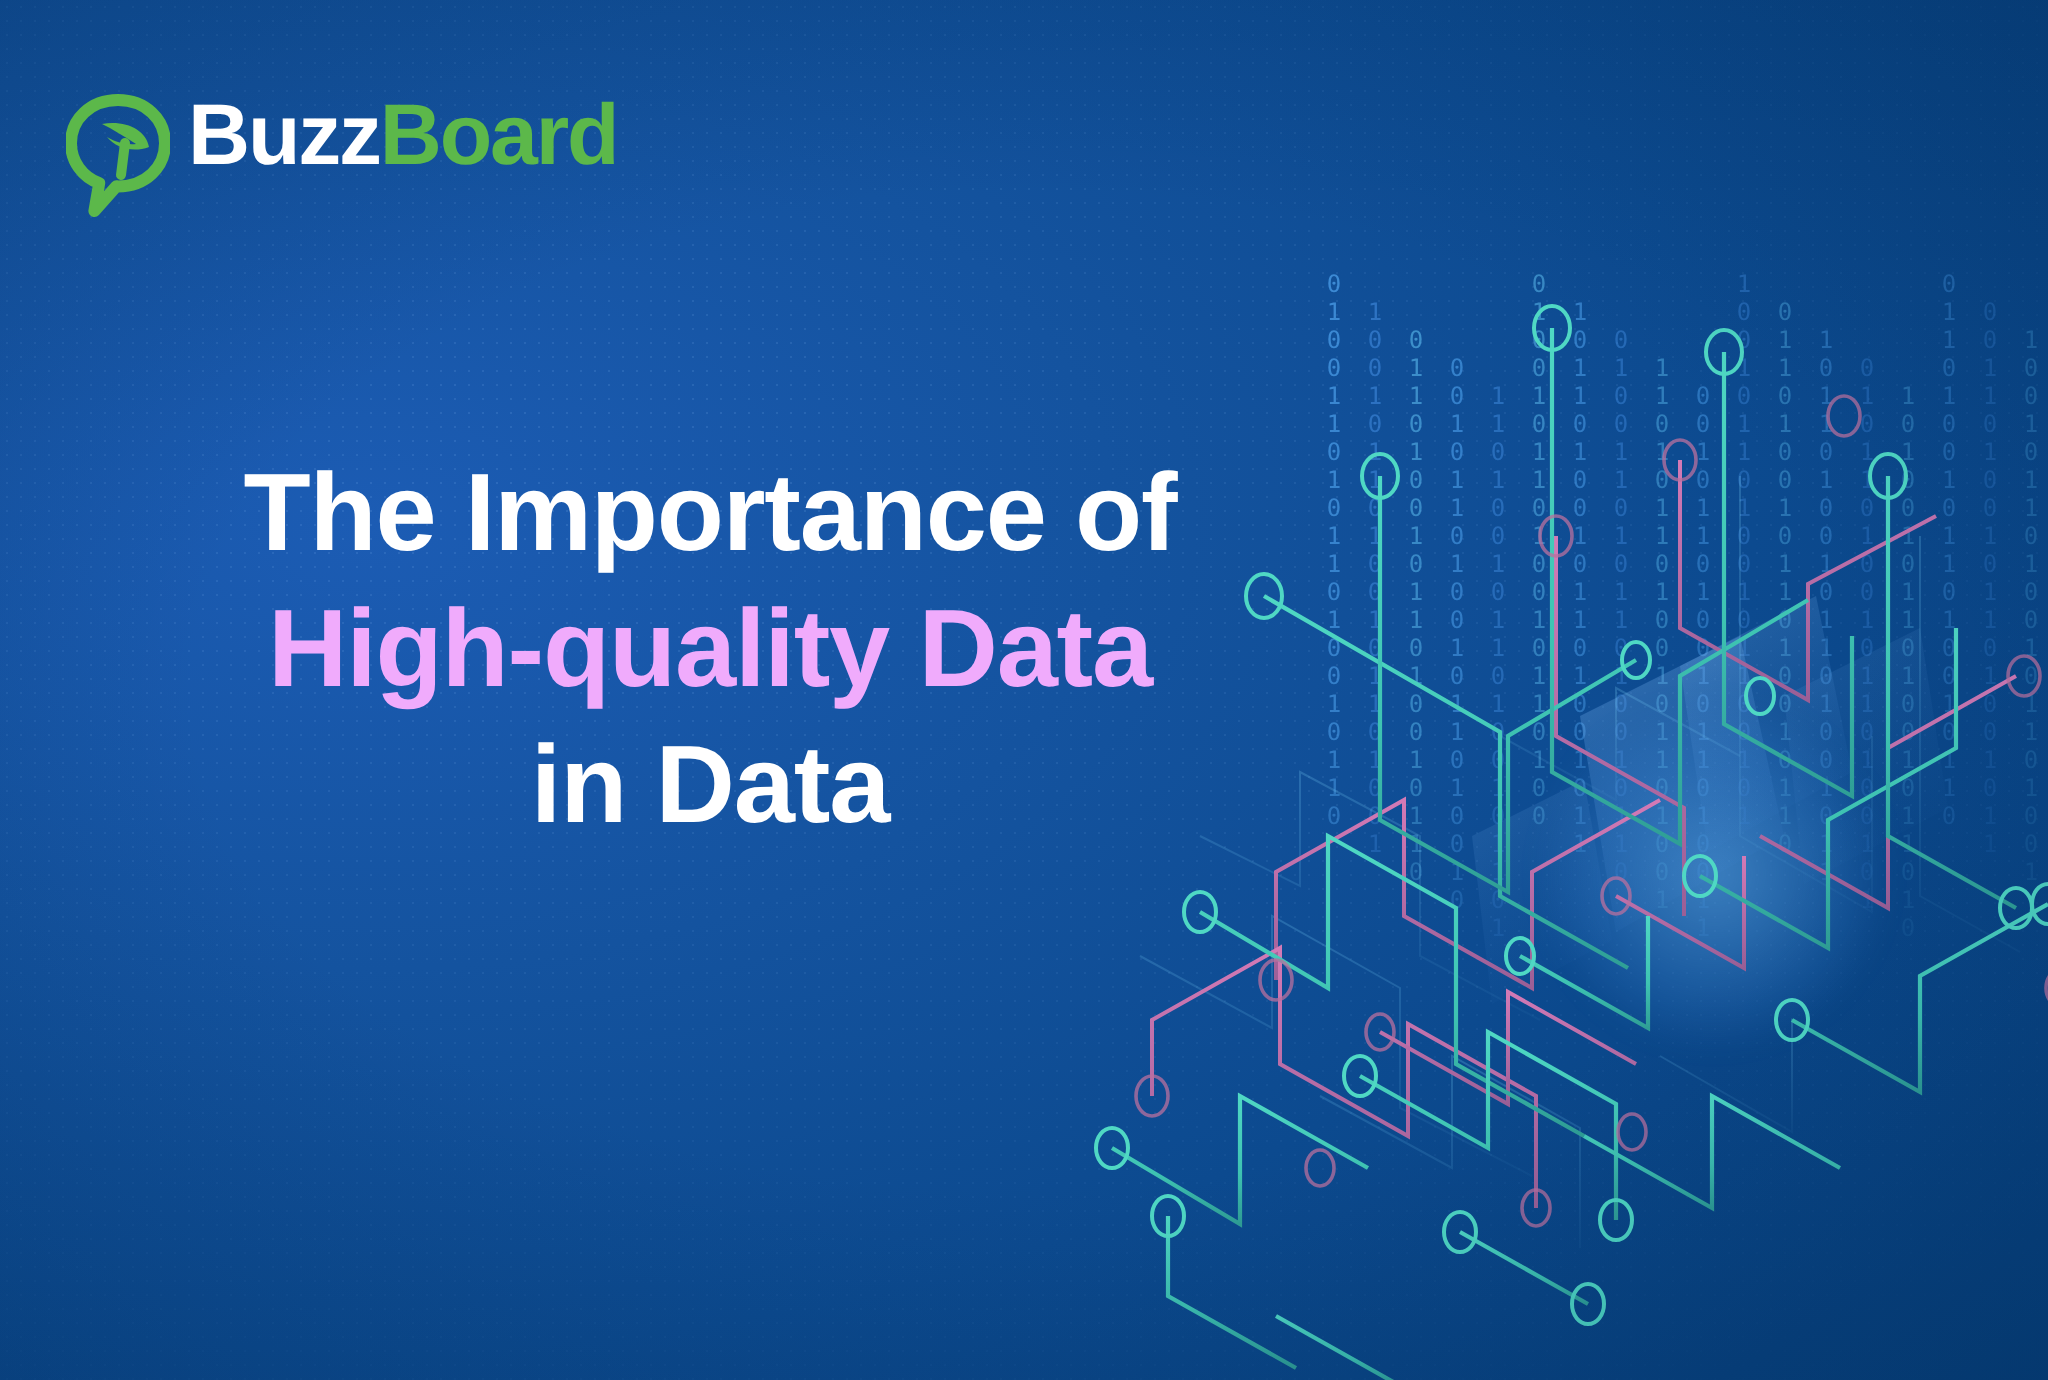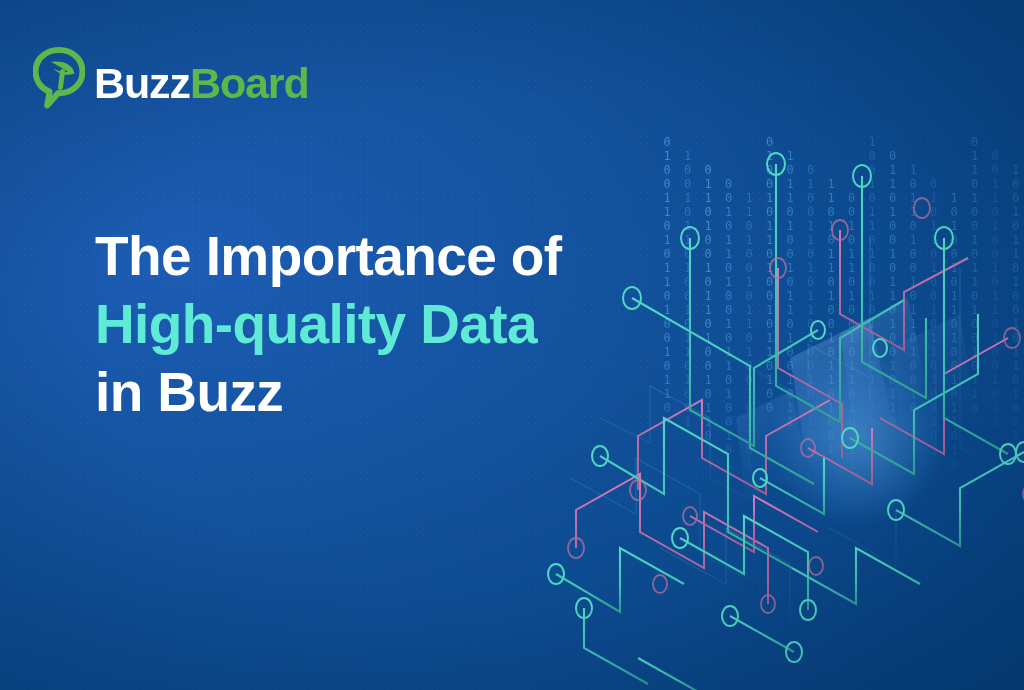--- a/index.html
+++ b/index.html
@@ -30,49 +30,50 @@
     opacity:.16;
     background-image:radial-gradient(rgba(150,200,255,.9) 0.6px, transparent 0.7px);
     background-size:7px 7px;
     -webkit-mask-image:radial-gradient(120% 100% at 30% 35%, #000 0%, rgba(0,0,0,.35) 55%, transparent 85%);
             mask-image:radial-gradient(120% 100% at 30% 35%, #000 0%, rgba(0,0,0,.35) 55%, transparent 85%);
   }
 
   
   .logo {
     position:absolute; left:33px; top:47px;
-    display:flex; align-items:flex-end; gap:9px;
+    display:flex; align-items:flex-start; gap:9px;
     height:62px;
   }
   .logo-mark { width:52px; height:62px; display:block; }
   .logo-word {
     font-size:43px;
     font-weight:700;
     letter-spacing:-1.1px;
     line-height:1;
     white-space:nowrap;
     padding-bottom:4px;
   }
   .lw-buzz  { color:#ffffff; }
   .lw-board { color:#5cb84a; }
 
   
   .headline {
     position:absolute; left:95px; top:222px;
     width:520px;
+    text-align:center;
   }
   .hl-line {
     font-size:55px;
     font-weight:700;
     line-height:68px;
     letter-spacing:-0.6px;
     color:#ffffff;
     white-space:nowrap;
   }
-  .hl-line.accent { color:#5eead4; }
+  .hl-line.accent { color:#f0abfc; }
 
   
   .artwork {
     position:absolute;
     left:540px; top:118px;
     width:500px; height:572px;
     pointer-events:none;
   }
   .artwork svg { display:block; width:100%; height:100%; overflow:visible; }
   .glow {
@@ -256,16 +257,16 @@
       <path d="M29.5 24.5 L27.5 40.5" stroke="#5cb84a" stroke-width="5" stroke-linecap="round" fill="none"></path>
     </svg>
     <div class="logo-word">
       <span class="lw-buzz">Buzz</span><span class="lw-board">Board</span>
     </div>
   </div>
 
   <div class="headline">
     <div class="hl-line">The Importance of</div>
     <div class="hl-line accent">High-quality Data</div>
-    <div class="hl-line">in Buzz</div>
+    <div class="hl-line">in Data</div>
   </div>
 
 </div>
 
 </body></html>

